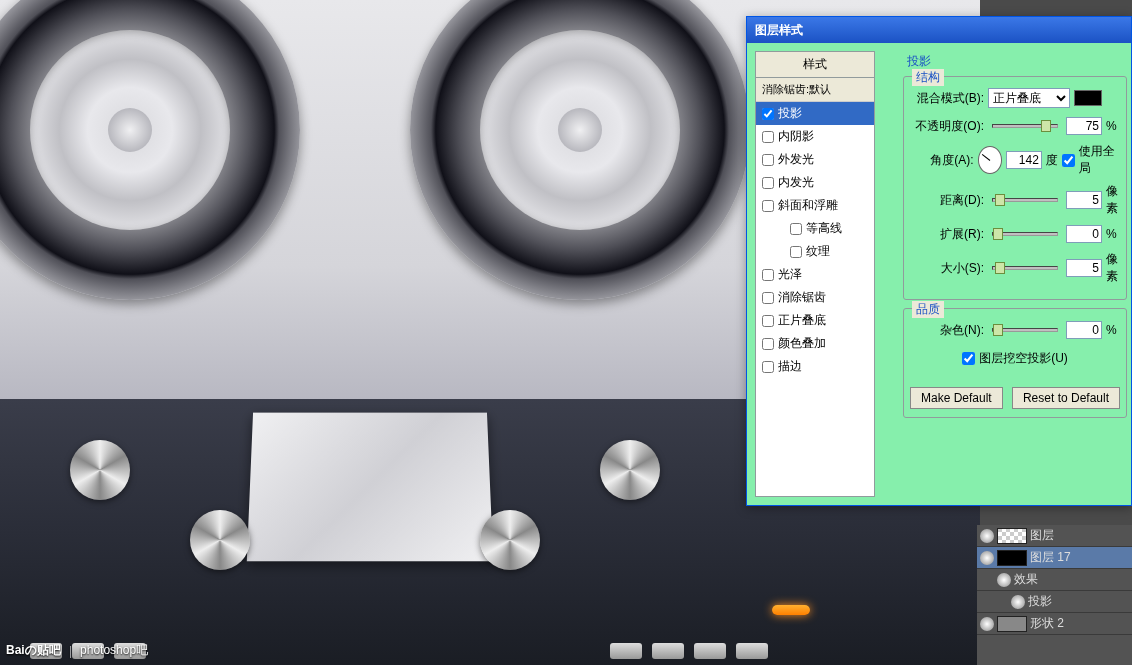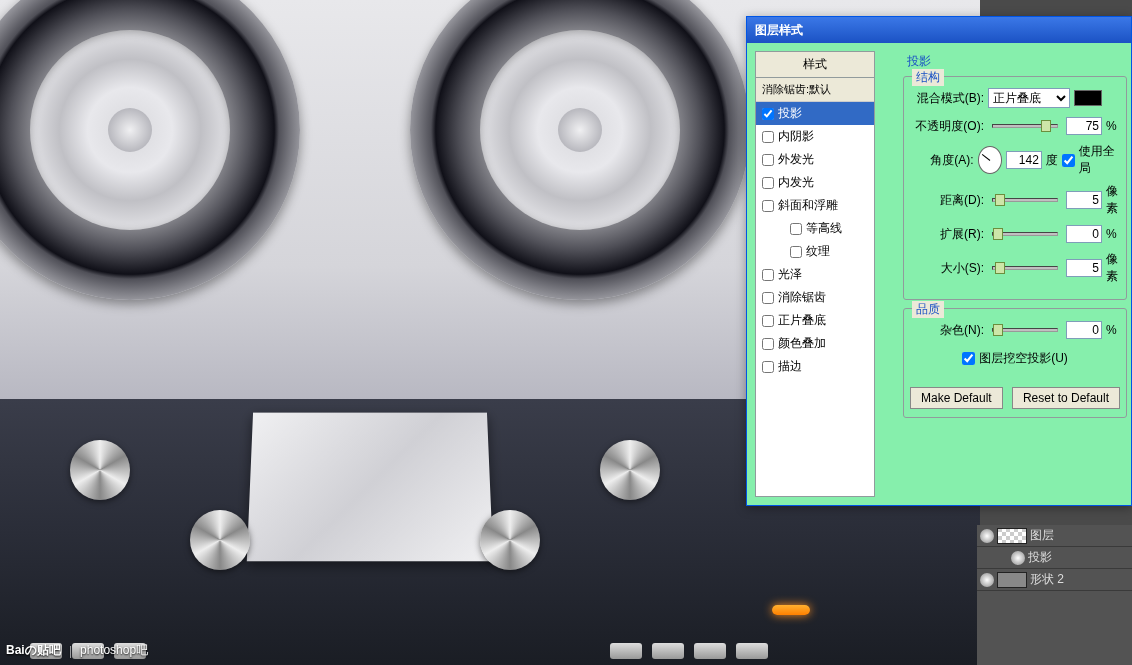--- a/index.html
+++ b/index.html
@@ -289,20 +289,30 @@
     </div>
   </div>
 </div>
 
 <div class="layers">
   <div class="lrow">
       <div class="eye"></div>
       <div class="thumb checker"></div>
       <span class="lname">图层</span>
     </div>
+  <div class="lrow sel">
+      <div class="eye"></div>
+      <div class="thumb black"></div>
+      <span class="lname">图层 17</span>
+    </div>
+  <div class="lrow">
+      <div style="width:14px"></div>
+      <div class="eye"></div>
+      <span class="lname">效果</span>
+    </div>
   <div class="lrow">
       <div style="width:28px"></div>
       <div class="eye"></div>
       <span class="lname">投影</span>
     </div>
   <div class="lrow">
       <div class="eye"></div>
       <div class="thumb"></div>
       <span class="lname">形状 2</span>
     </div>

